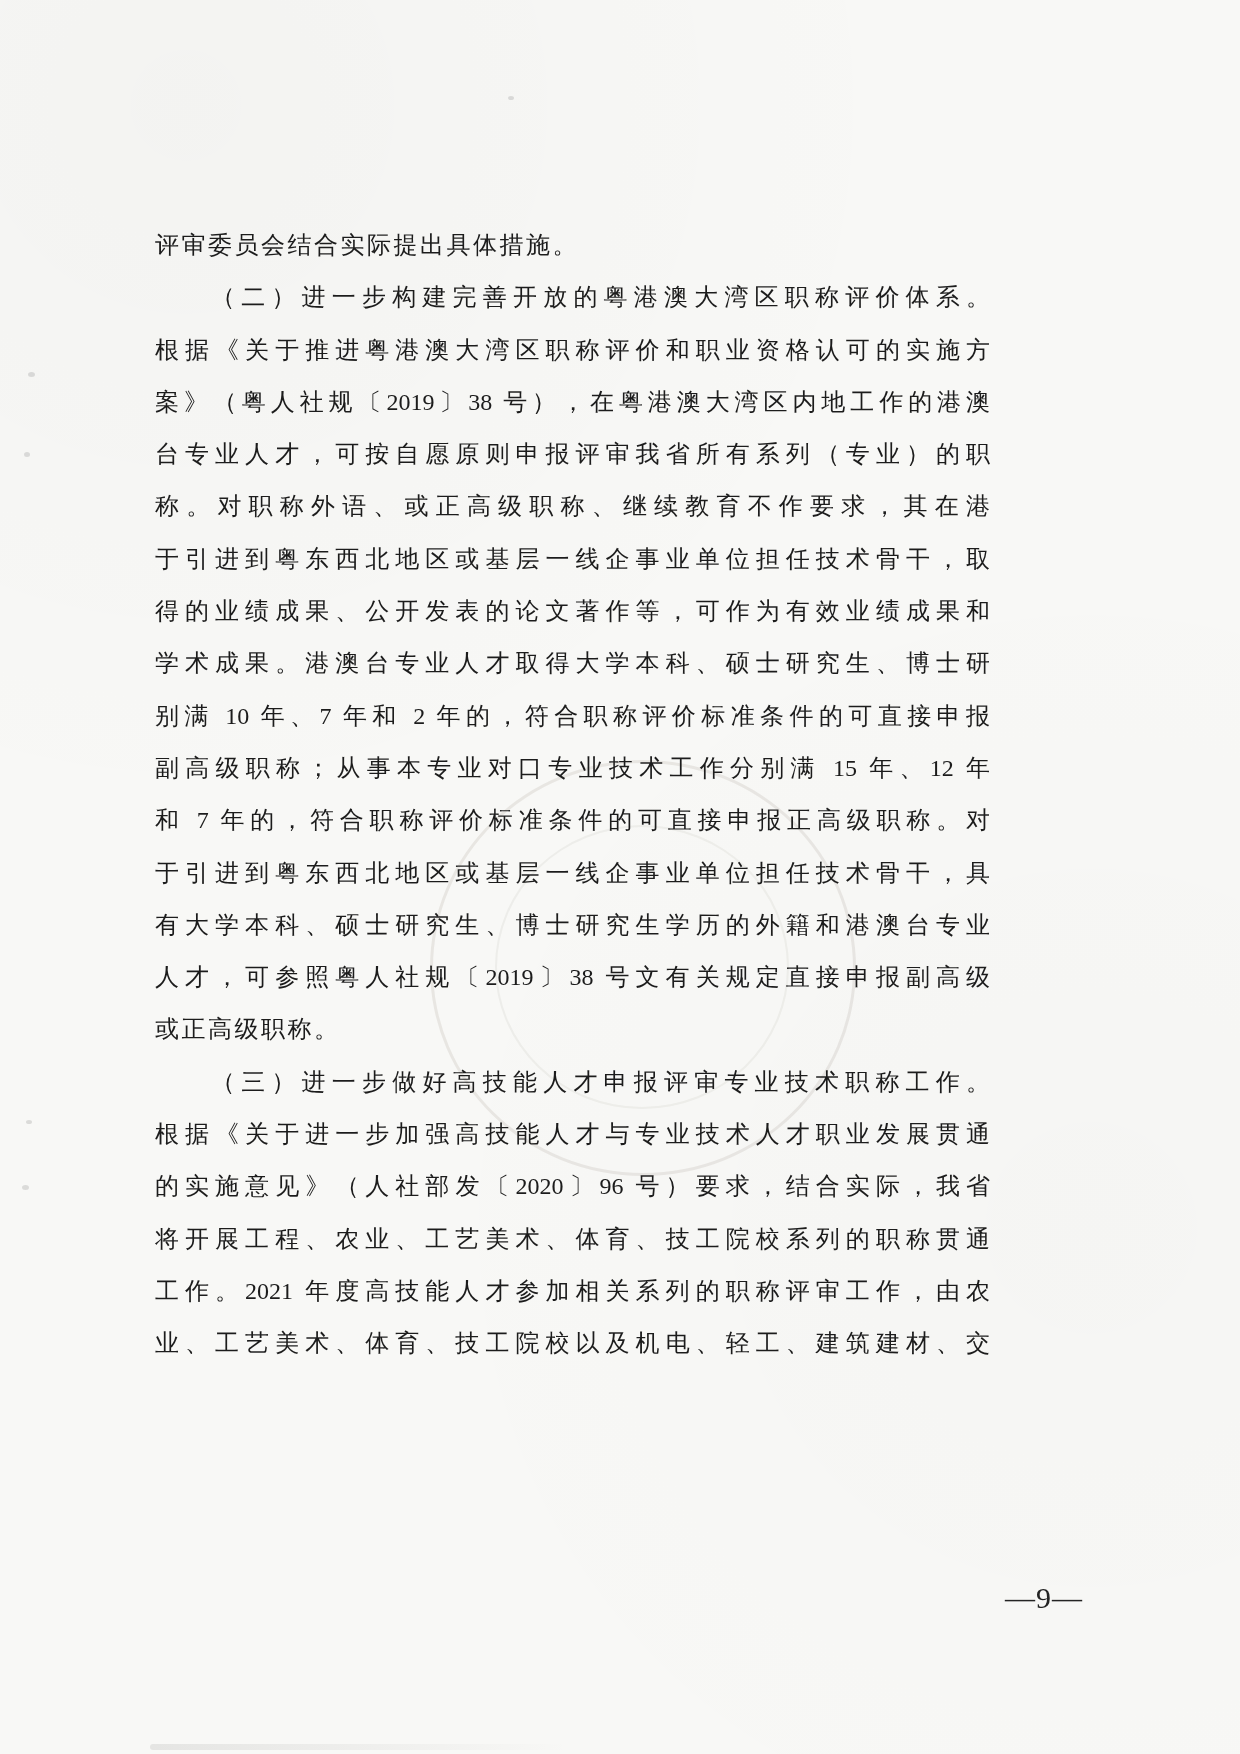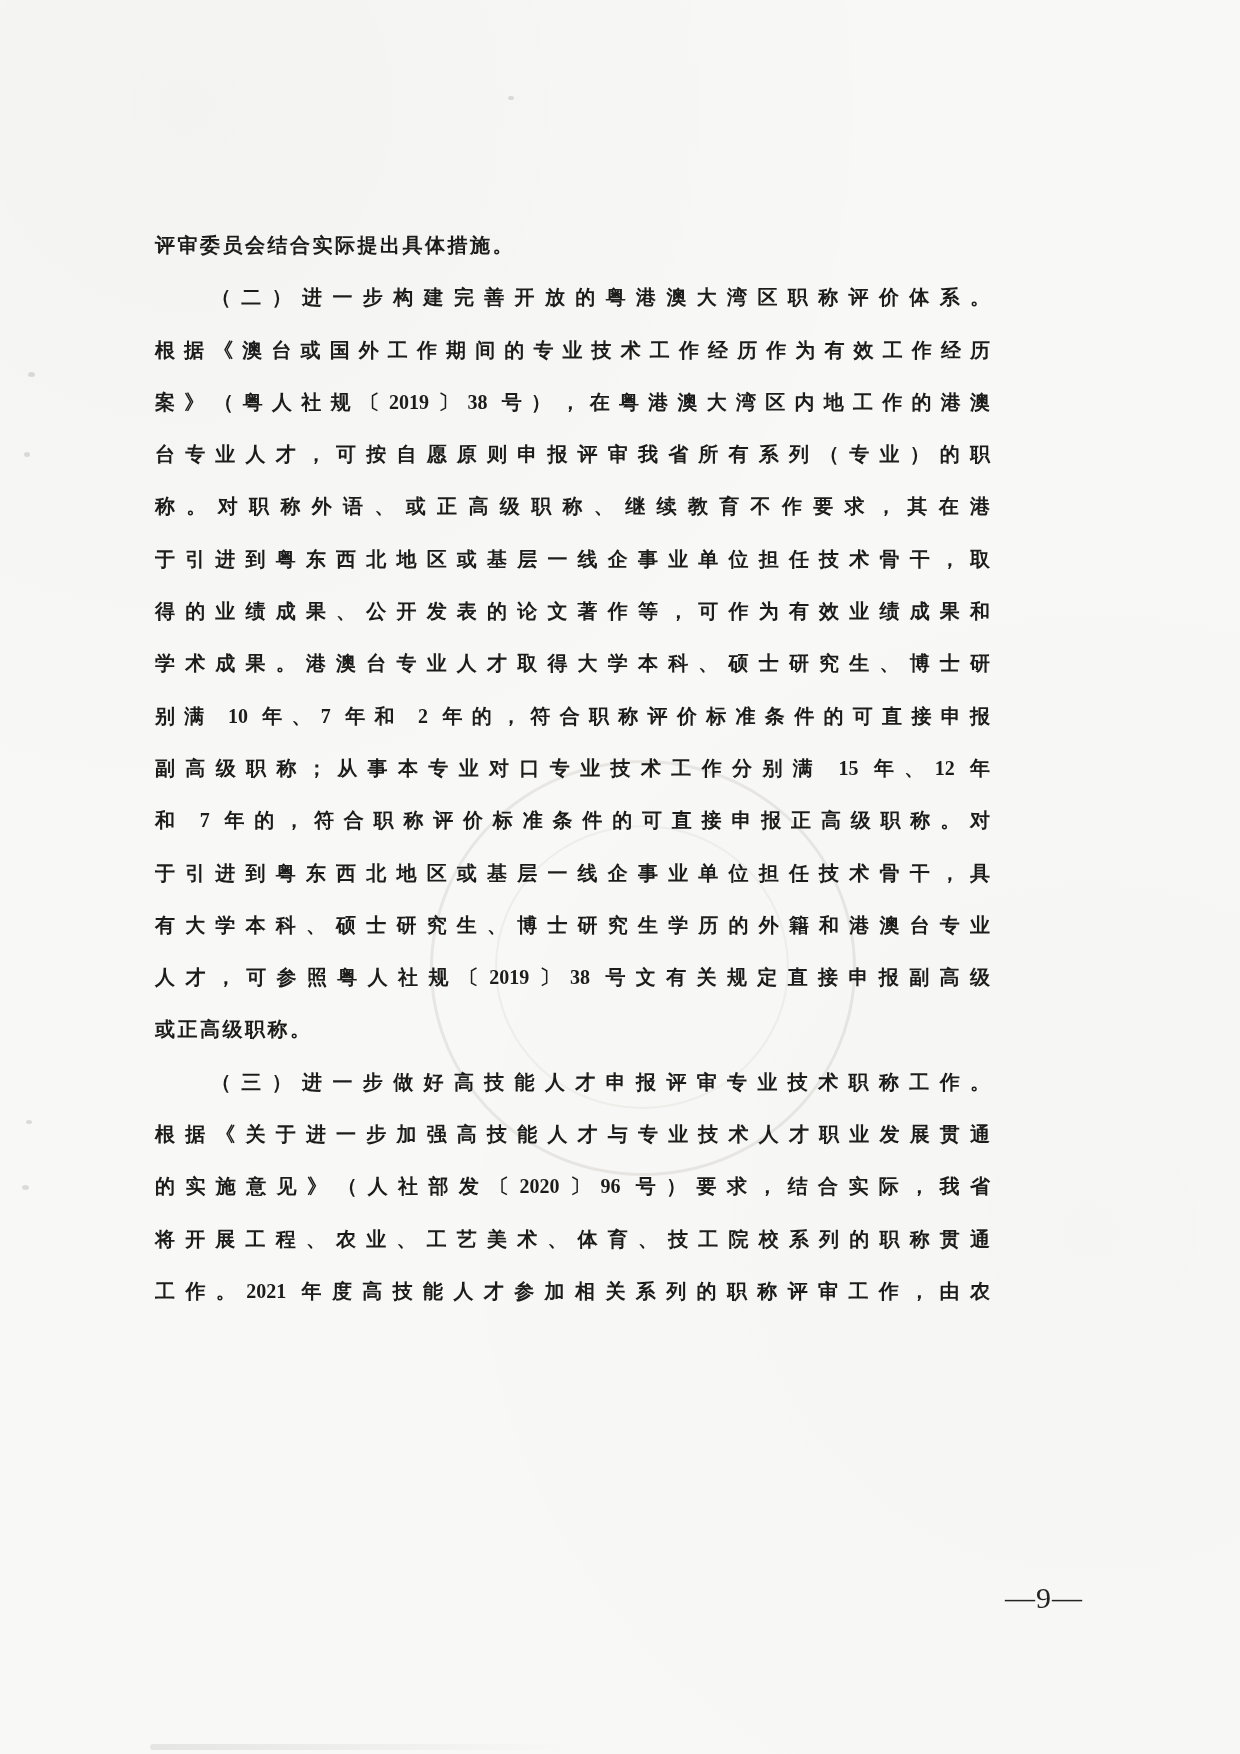--- a/index.html
+++ b/index.html
@@ -25,25 +25,24 @@
   }
   .doc-body {
     position: absolute;
     left: 155px;
     top: 219px;
     width: 835px;
   }
   .text-line {
     height: 52.3px;
     line-height: 52.3px;
-    font-size: 20px;
+    font-size: 24px;
     color: #1c1c1c;
     white-space: nowrap;
     overflow: visible;
-    font-weight: bold;
   }
   .text-line.align-justify {
     white-space: normal;
     text-align: justify;
     text-align-last: justify;
   }
   .text-line.align-left {
     text-align: left;
     letter-spacing: 2.5px;
   }
@@ -112,38 +111,39 @@
 
   <div class="scan-speck speck-1"></div>
   <div class="scan-speck speck-2"></div>
   <div class="scan-speck speck-3"></div>
   <div class="scan-speck speck-4"></div>
   <div class="scan-speck speck-5"></div>
 
   <div class="doc-body" id="doc-body">
       <div class="text-line align-left">评审委员会结合实际提出具体措施。</div>
       <div class="text-line align-justify indent">（二）进一步构建完善开放的粤港澳大湾区职称评价体系。</div>
-      <div class="text-line align-justify">根据《澳台或国外工作期间的专业技术工作经历作为有效工作经历</div>
+      <div class="text-line align-justify">根据《关于推进粤港澳大湾区职称评价和职业资格认可的实施方</div>
       <div class="text-line align-justify">案》（粤人社规〔2019〕38 号），在粤港澳大湾区内地工作的港澳</div>
       <div class="text-line align-justify">台专业人才，可按自愿原则申报评审我省所有系列（专业）的职</div>
       <div class="text-line align-justify">称。对职称外语、或正高级职称、继续教育不作要求，其在港</div>
       <div class="text-line align-justify">于引进到粤东西北地区或基层一线企事业单位担任技术骨干，取</div>
       <div class="text-line align-justify">得的业绩成果、公开发表的论文著作等，可作为有效业绩成果和</div>
       <div class="text-line align-justify">学术成果。港澳台专业人才取得大学本科、硕士研究生、博士研</div>
       <div class="text-line align-justify">别满 10 年、7 年和 2 年的，符合职称评价标准条件的可直接申报</div>
       <div class="text-line align-justify">副高级职称；从事本专业对口专业技术工作分别满 15 年、12 年</div>
       <div class="text-line align-justify">和 7 年的，符合职称评价标准条件的可直接申报正高级职称。对</div>
       <div class="text-line align-justify">于引进到粤东西北地区或基层一线企事业单位担任技术骨干，具</div>
       <div class="text-line align-justify">有大学本科、硕士研究生、博士研究生学历的外籍和港澳台专业</div>
       <div class="text-line align-justify">人才，可参照粤人社规〔2019〕38 号文有关规定直接申报副高级</div>
       <div class="text-line align-left">或正高级职称。</div>
       <div class="text-line align-justify indent">（三）进一步做好高技能人才申报评审专业技术职称工作。</div>
       <div class="text-line align-justify">根据《关于进一步加强高技能人才与专业技术人才职业发展贯通</div>
       <div class="text-line align-justify">的实施意见》（人社部发〔2020〕96 号）要求，结合实际，我省</div>
       <div class="text-line align-justify">将开展工程、农业、工艺美术、体育、技工院校系列的职称贯通</div>
       <div class="text-line align-justify">工作。2021 年度高技能人才参加相关系列的职称评审工作，由农</div>
+      <div class="text-line align-justify">业、工艺美术、体育、技工院校以及机电、轻工、建筑建材、交</div>
     </div>
 
   <div class="page-number">—9—</div>
 
   <div class="bottom-smudge"></div>
 
 </div>
 
 </body></html>

